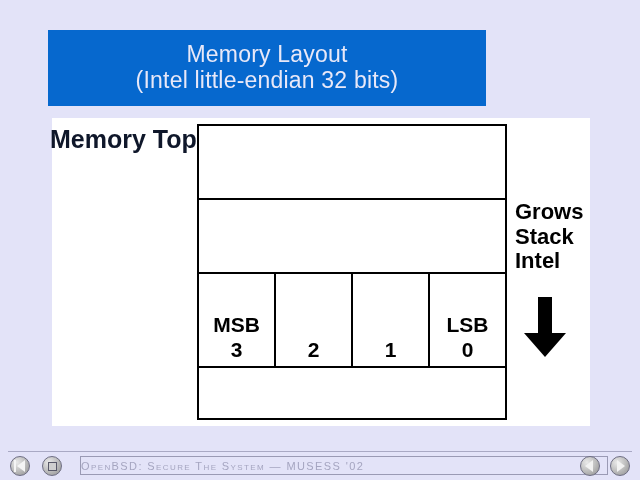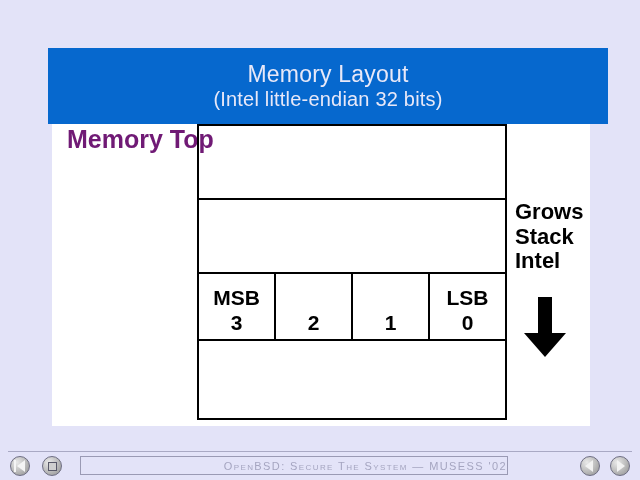--- a/index.html
+++ b/index.html
@@ -28,39 +28,39 @@
     top: 118px;
     width: 538px;
     height: 308px;
     background: #ffffff;
   }
 
   
   .title-banner {
     position: absolute;
     left: 48px;
-    top: 48px;
-    width: 560px;
+    top: 30px;
+    width: 438px;
     height: 76px;
     background: #0668ce;
     color: #e8e8f8;
     text-align: center;
     display: flex;
     flex-direction: column;
     align-items: center;
     justify-content: center;
     line-height: 1.12;
     letter-spacing: 0.2px;
   }
   .title-line1 {
     font-size: 23px;
     font-weight: 400;
   }
   .title-line2 {
-    font-size: 20px;
+    font-size: 23px;
     font-weight: 400;
   }
 
   
   .mem-table {
     position: absolute;
     left: 197px;
     top: 124px;
     width: 310px;
     height: 296px;
@@ -68,21 +68,21 @@
     box-sizing: border-box;
   }
   .mem-row {
     position: absolute;
     left: 0;
     width: 100%;
     box-sizing: border-box;
   }
   .row-top    { top: 0px;   height: 74px;  border-bottom: 2px solid #000; }
   .row-second { top: 74px;  height: 74px;  border-bottom: 2px solid #000; }
-  .row-bytes  { top: 148px; height: 67px;  border-bottom: 2px solid #000;
+  .row-bytes  { top: 148px; height: 94px;  border-bottom: 2px solid #000;
                 display: flex; }
   .row-bottom { top: 225px; height: 67px; }
 
   .byte-cell {
     flex: 1 1 0;
     border-right: 2px solid #000;
     box-sizing: border-box;
     display: flex;
     flex-direction: column;
     align-items: center;
@@ -105,23 +105,22 @@
     line-height: 26px;
   }
 
   
   .label-memtop {
     position: absolute;
     left: 50px;
     top: 125px;
     font-size: 25px;
     font-weight: bold;
-    color: #701a75;
+    color: #0f172a;
     white-space: nowrap;
-    margin-left: 17px;
   }
   .label-addr0 {
     position: absolute;
     left: 50px;
     top: 380px;
     font-size: 23px;
     font-weight: bold;
     color: #000;
     white-space: nowrap;
   }
@@ -206,27 +205,27 @@
     width: 0; height: 0;
     border-top: 6px solid transparent;
     border-bottom: 6px solid transparent;
     border-right: 8px solid #f5f5f5;
   }
 
   .footer-title-box {
     position: absolute;
     left: 80px;
     top: 4px;
-    width: 428px;
+    width: 528px;
     height: 19px;
     border: 1px solid #9a9ab4;
     box-sizing: border-box;
     display: flex;
     align-items: center;
-    justify-content: flex-end;
+    justify-content: flex-start;
   }
   .footer-title-text {
     font-size: 11px;
     font-variant: small-caps;
     letter-spacing: 1.4px;
     color: #a5a5c0;
     white-space: nowrap;
   }
 </style>
 </head>

